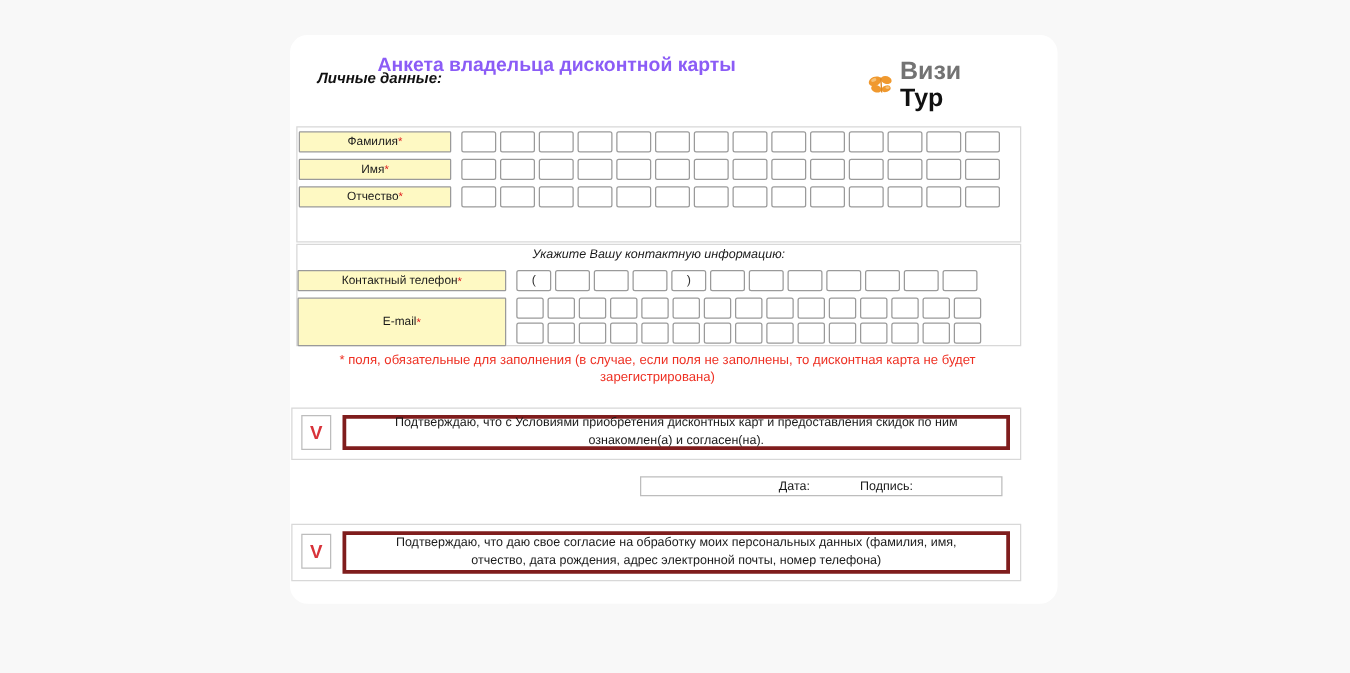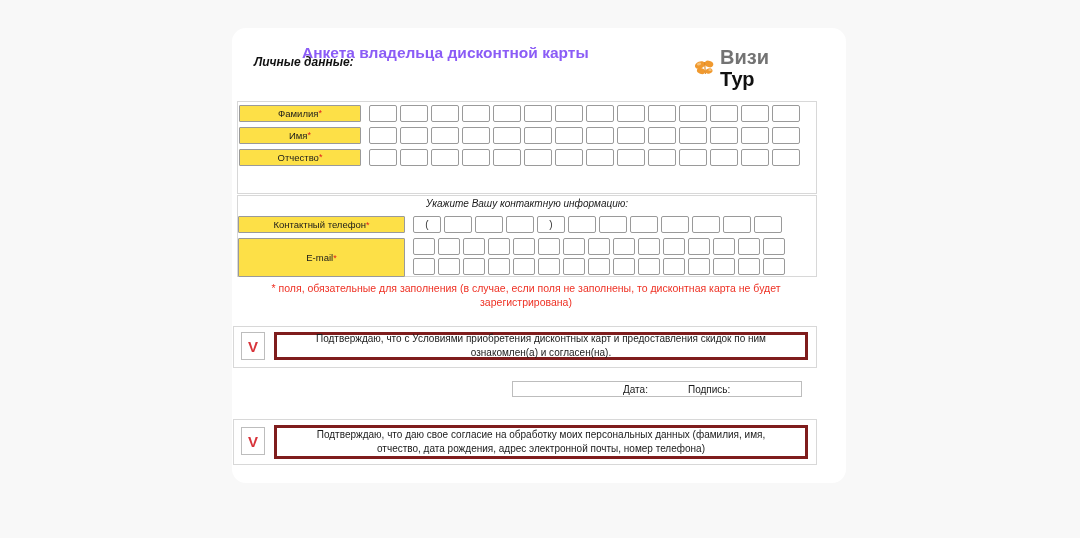--- a/index.html
+++ b/index.html
@@ -40,21 +40,21 @@
     position:absolute;left:26px;top:22px;
     font-size:20px;font-weight:bold;color:#111;line-height:22px;
   }
 
   
   .section{position:absolute;border:1px solid #d8d8d8;background:#fff;}
 
   
   .lbl{
     box-sizing:border-box;
-    background:#fde047;border:1px solid #9a9a9a;
+    background:#fef9c3;border:1px solid #9a9a9a;
     display:flex;align-items:center;justify-content:center;
     font-size:9.5px;color:#1a1a1a;text-align:center;
     border-radius:1px;
   }
   .req{color:#e01b1b;font-size:9px;vertical-align:super;line-height:0;}
 
   
   .bx{
     box-sizing:border-box;
     background:#fff;border:1px solid #9a9a9a;border-radius:2px;

